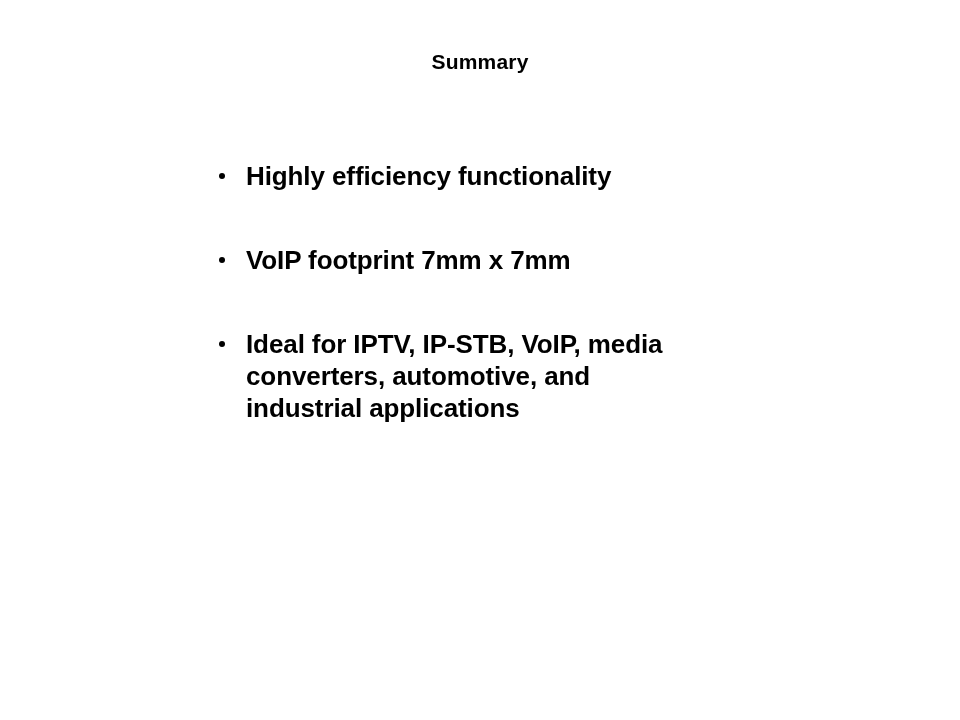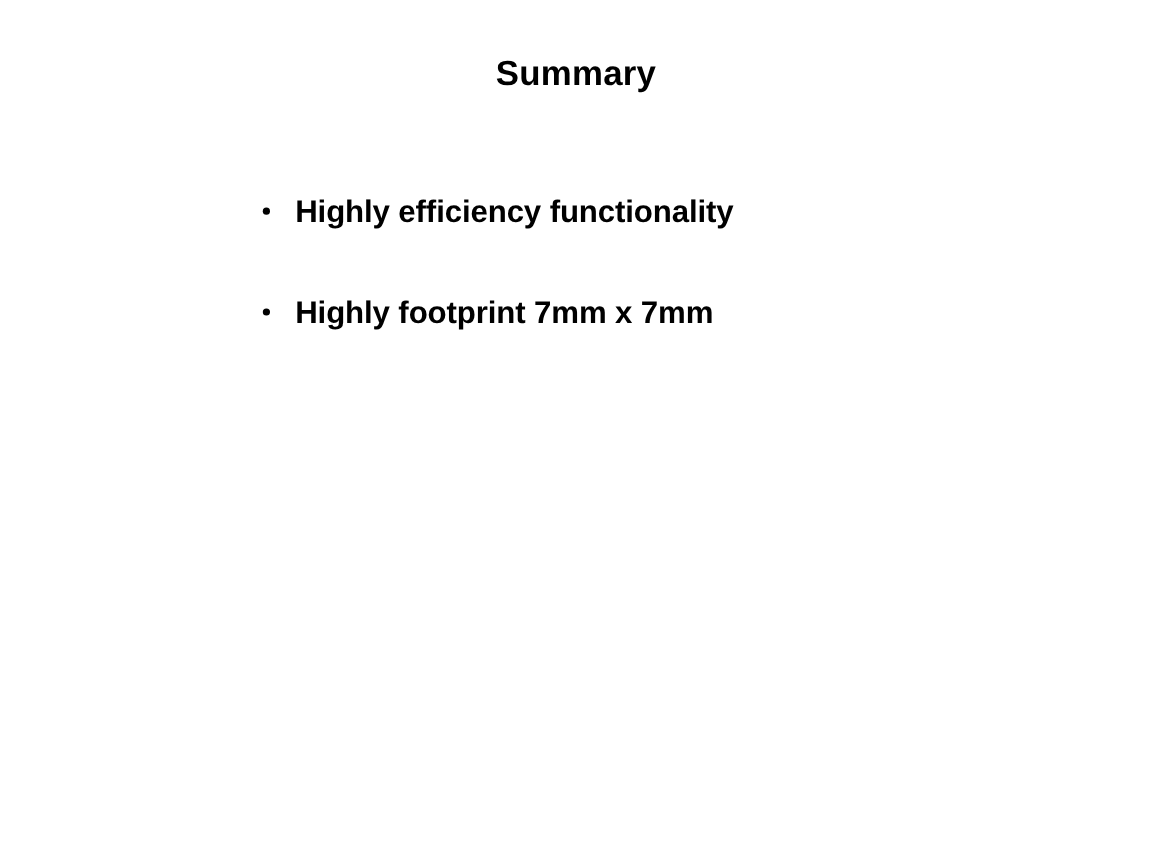--- a/index.html
+++ b/index.html
@@ -15,21 +15,21 @@
     overflow: hidden;
     font-family: "Liberation Sans", sans-serif;
     color: #000000;
   }
   .slide-title {
     position: absolute;
     top: 48px;
     left: 0;
     width: 960px;
     text-align: center;
-    font-size: 29px;
+    font-size: 21px;
     font-weight: bold;
     line-height: 28px;
     letter-spacing: 0.2px;
     color: #000000;
   }
   .bullet-list {
     position: absolute;
     top: 160px;
     left: 216px;
     width: 560px;
@@ -73,20 +73,26 @@
 
   <ul class="bullet-list">
 
     <li class="bullet-item">
       <span class="bullet-marker"></span>
       <span class="bullet-text">Highly efficiency functionality</span>
     </li>
 
     <li class="bullet-item">
       <span class="bullet-marker"></span>
-      <span class="bullet-text">Highly footprint 7mm x 7mm</span>
+      <span class="bullet-text">VoIP footprint 7mm x 7mm</span>
     </li>
 
 
+    <li class="bullet-item">
+      <span class="bullet-marker"></span>
+      <span class="bullet-text">Ideal for IPTV, IP-STB, VoIP, media
+converters, automotive, and
+industrial applications</span>
+    </li>
 
   </ul>
 
 </div>
 
 </body></html>

